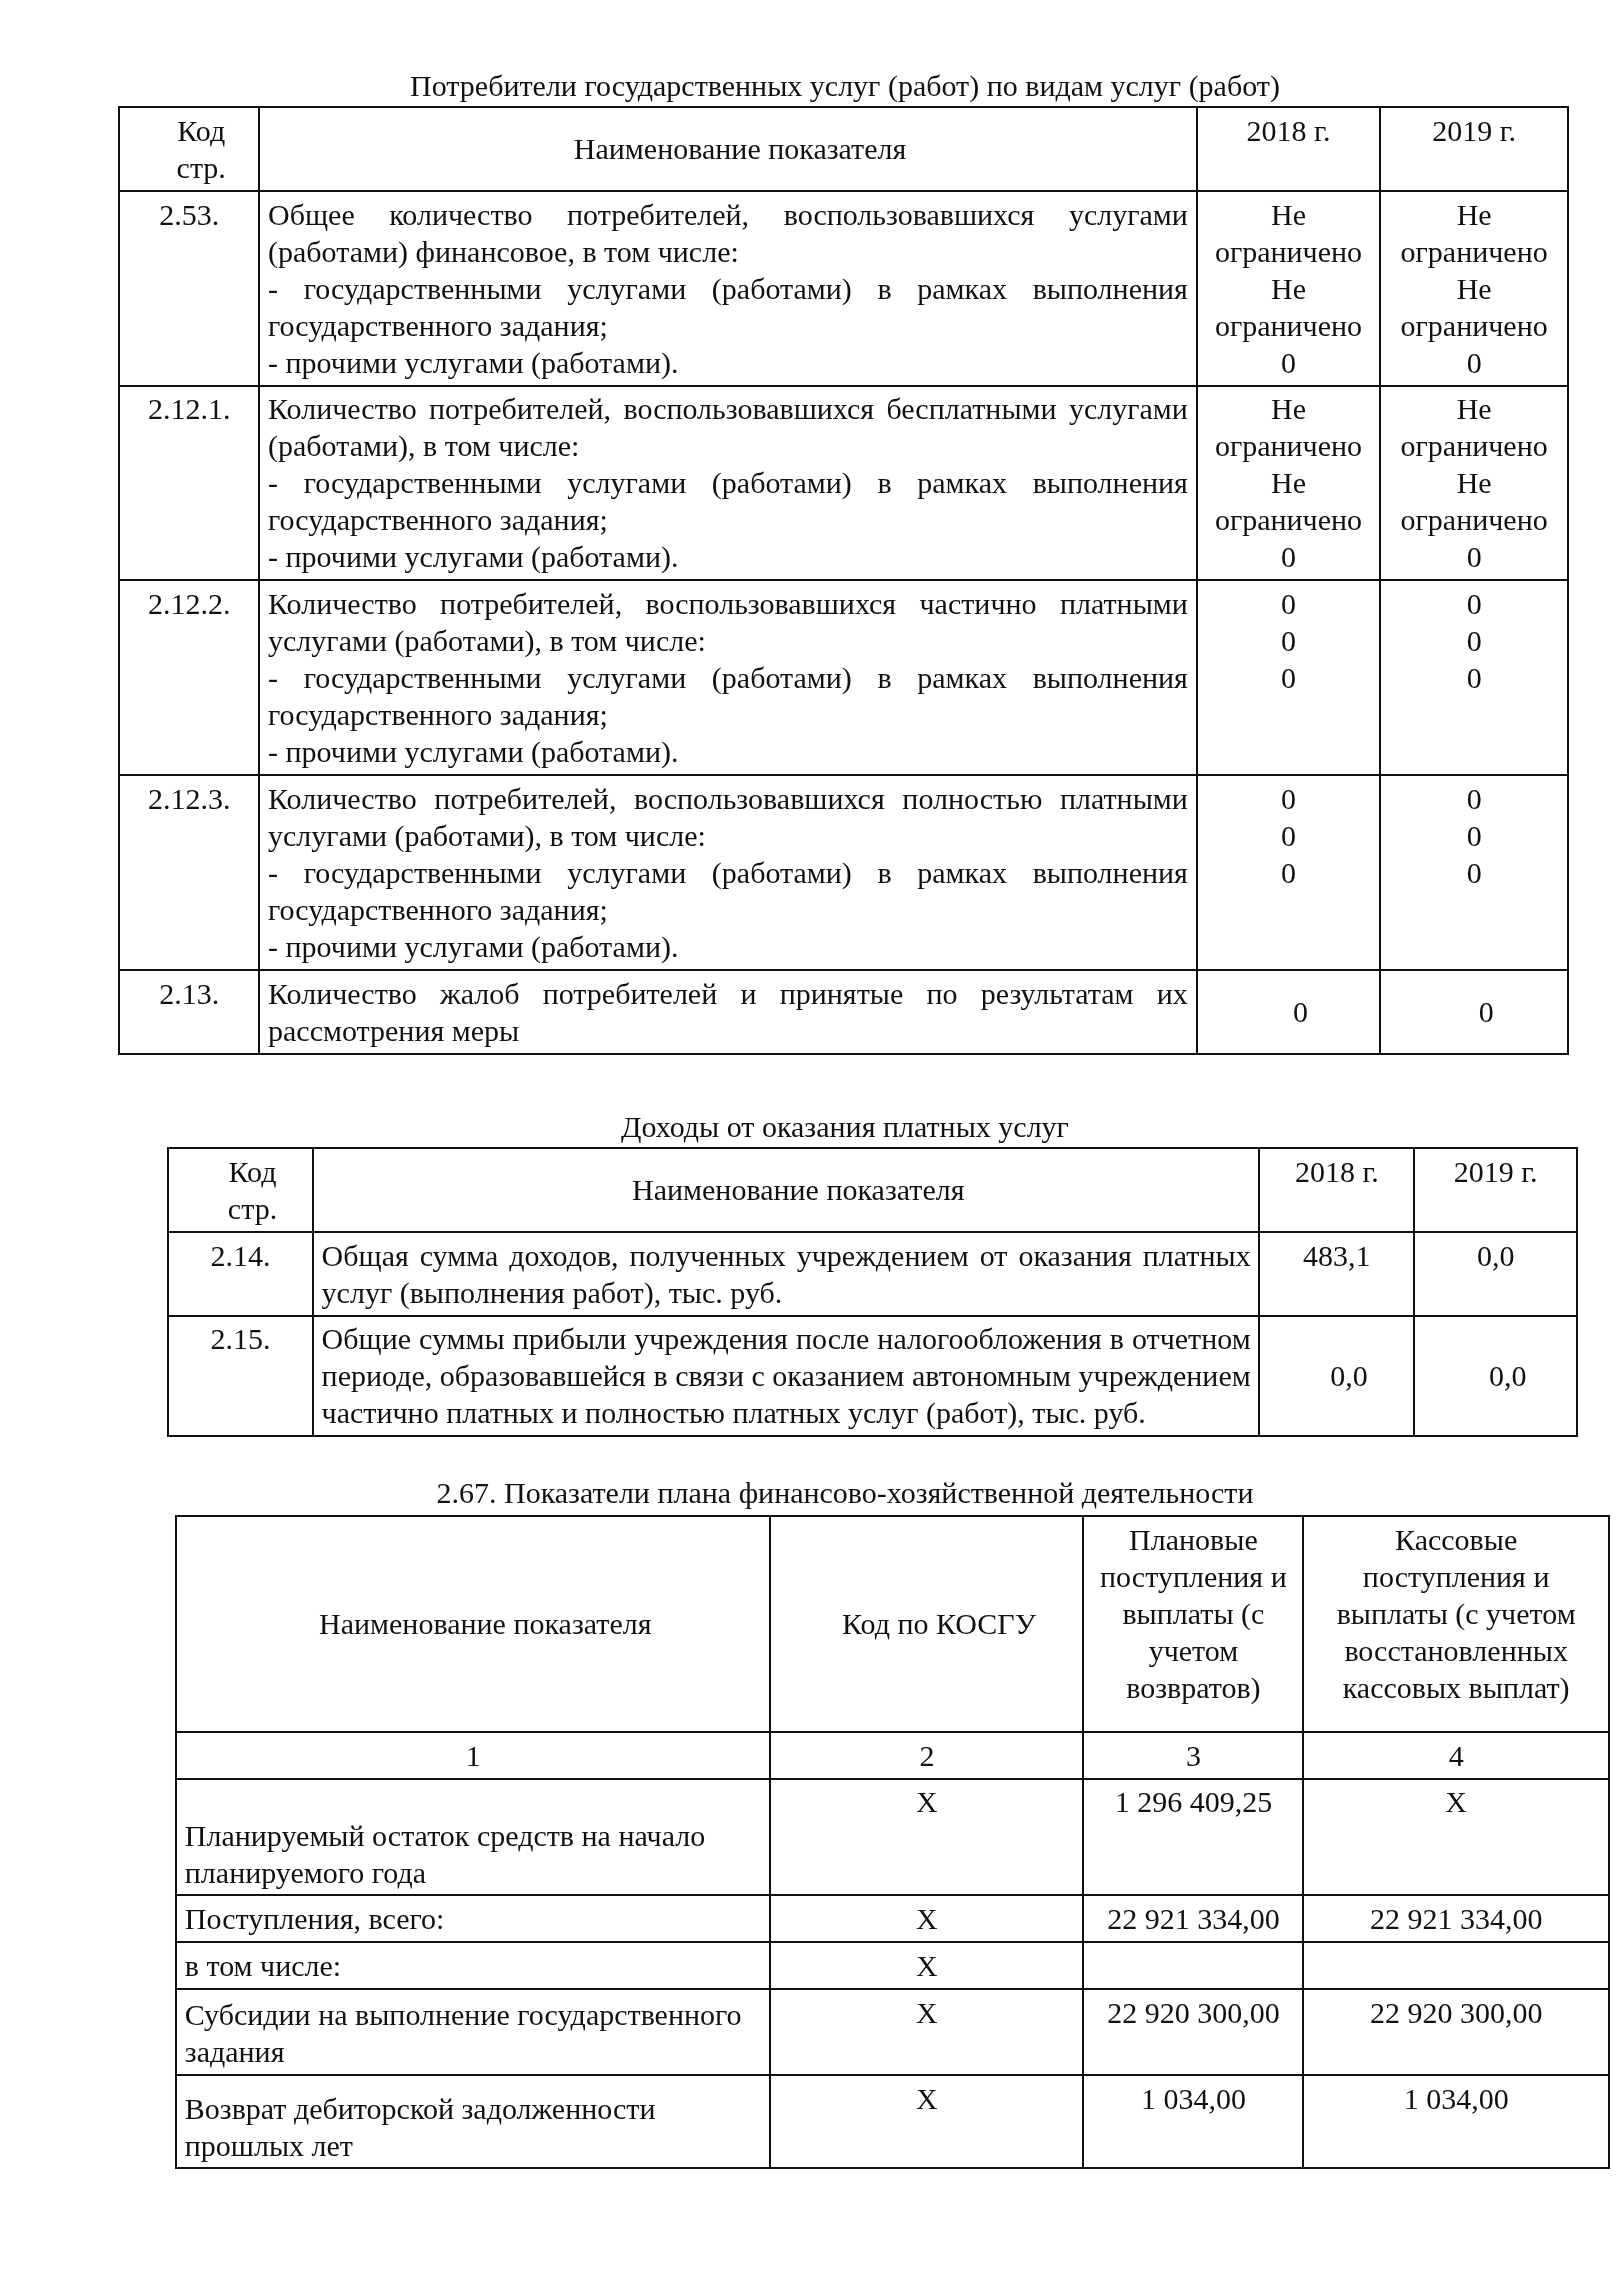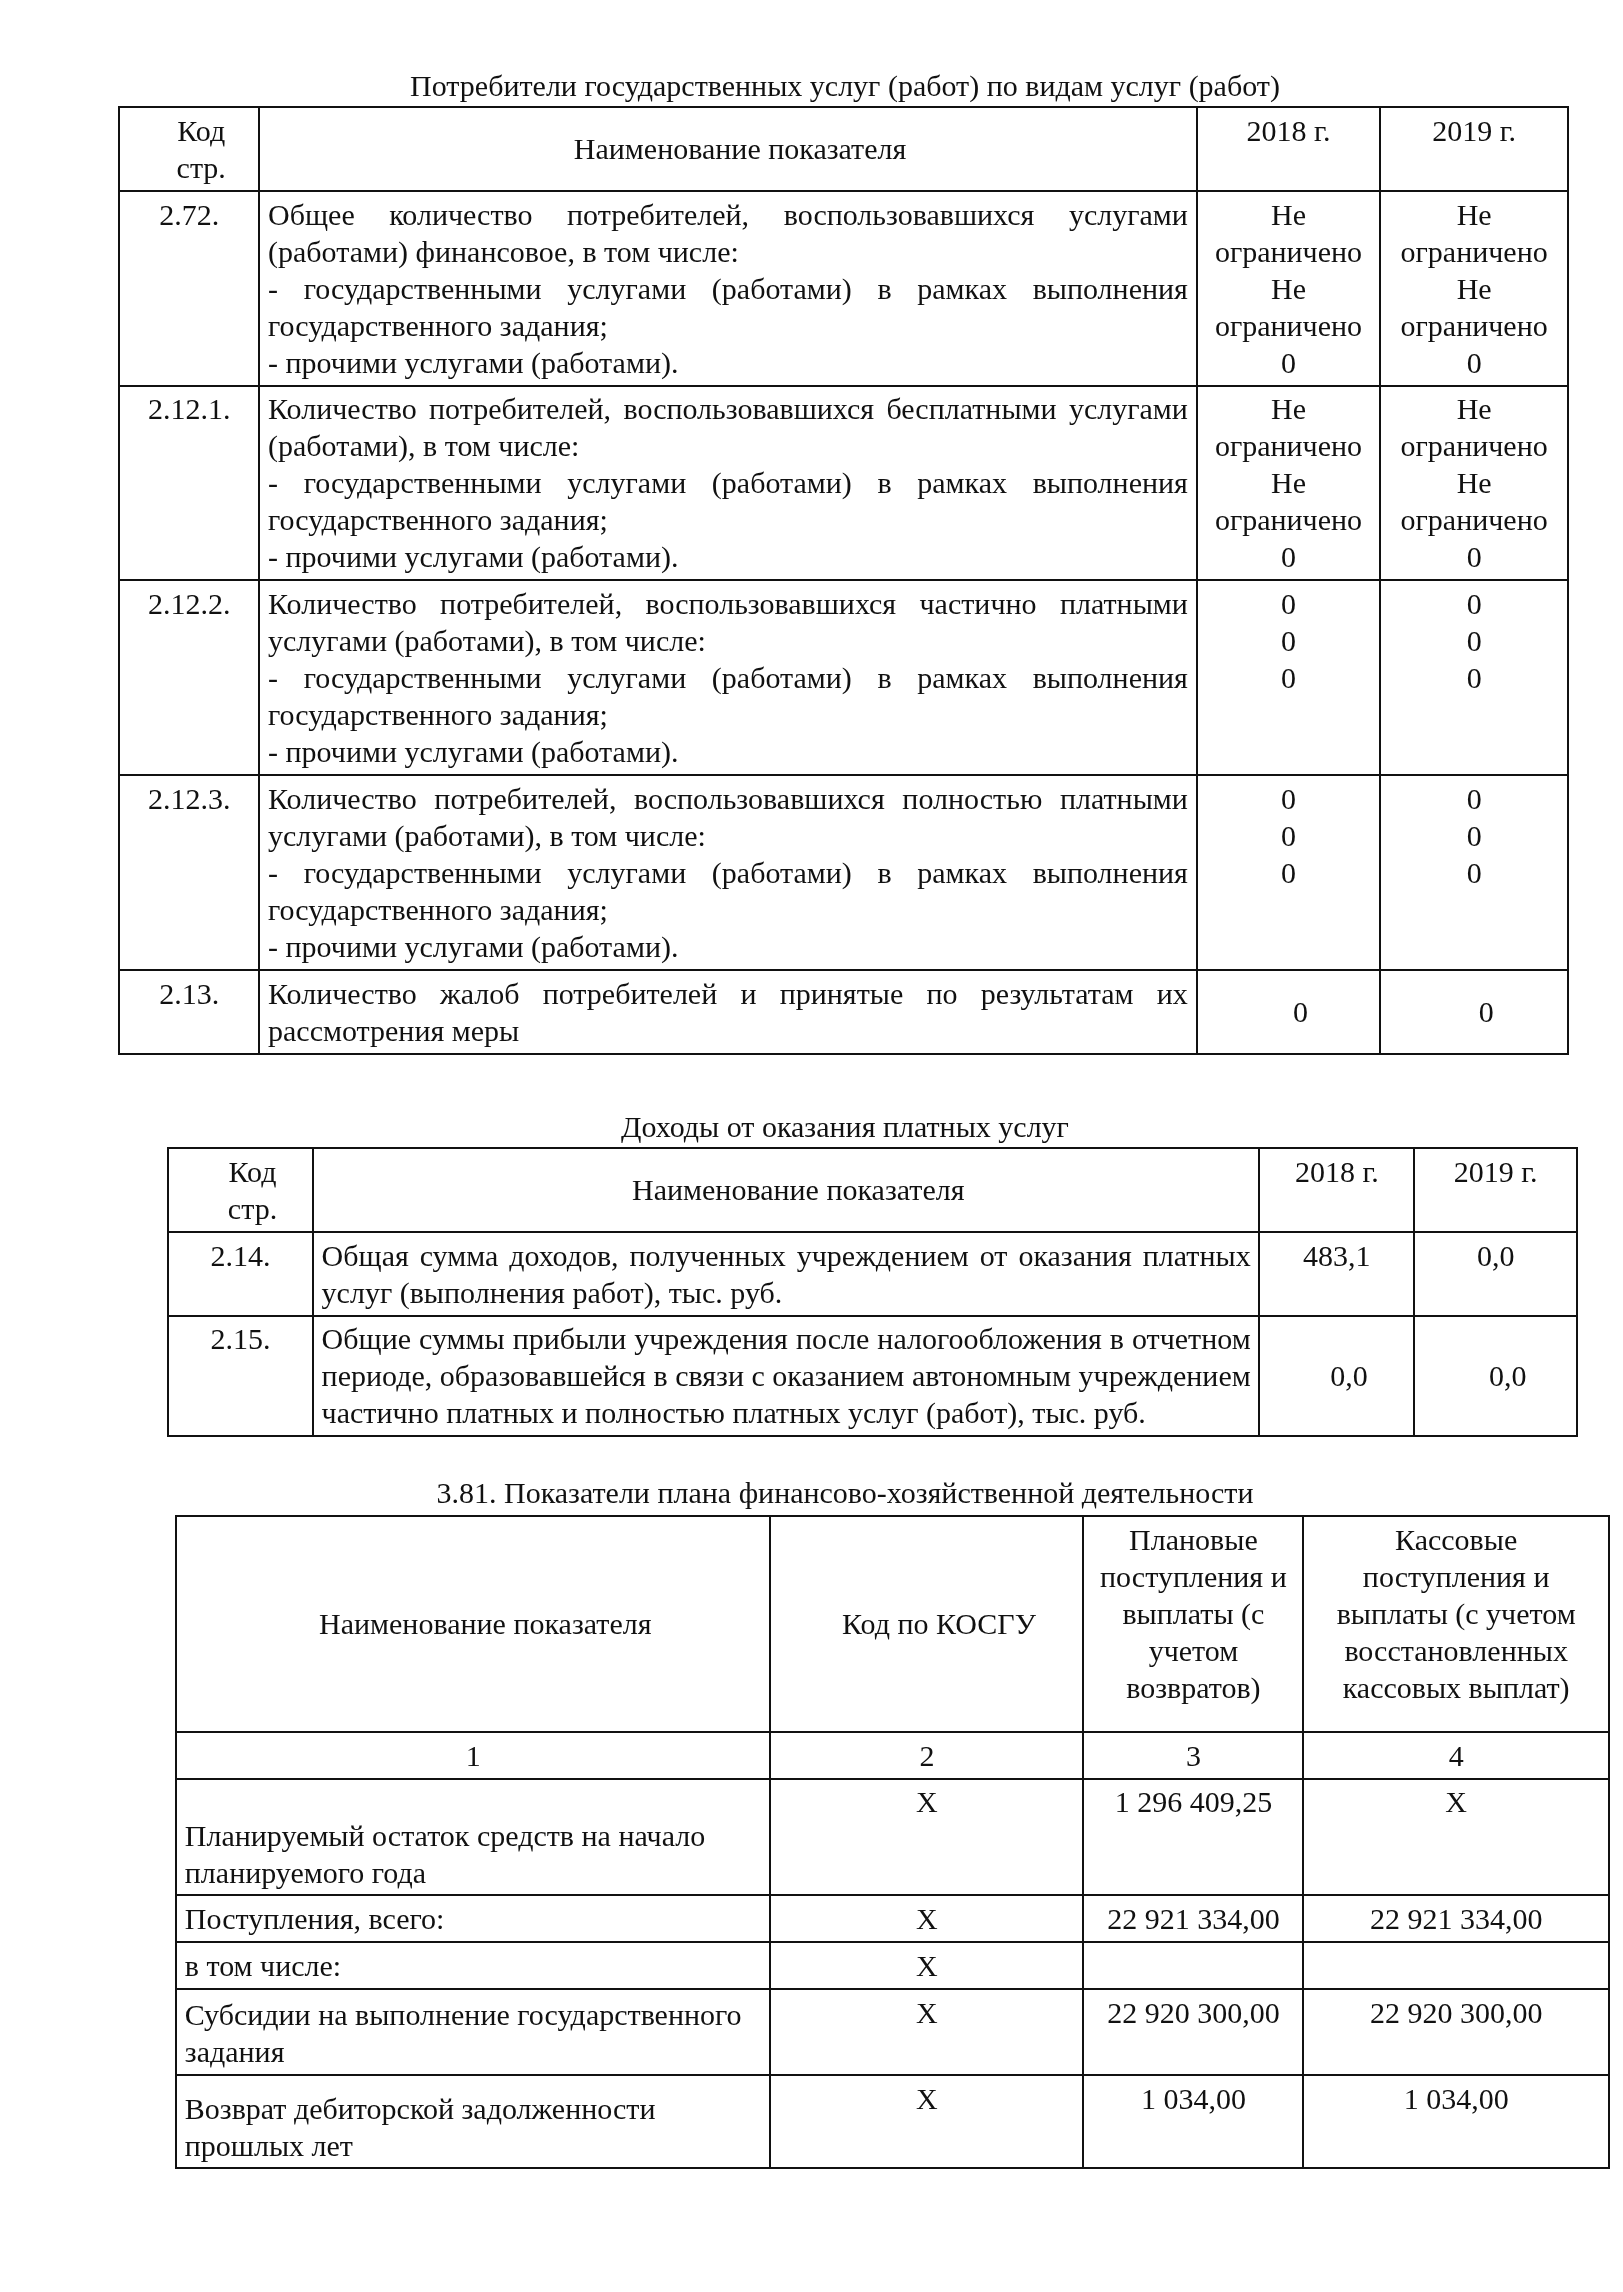--- a/index.html
+++ b/index.html
@@ -30,21 +30,21 @@
         <col style="width:186px">
       </colgroup>
     <tbody>
         <tr>
       <th class="thick c vm">Код стр.</th>
       <th class="thick c vm">Наименование показателя</th>
       <th class="thick c">2018 г.</th>
       <th class="thick c">2019 г.</th>
     </tr>
     <tr class="t1row">
-          <td class="thick c">2.72.</td>
+          <td class="thick c">2.53.</td>
           <td class="thick j">
             <span class="line">Общее количество потребителей, воспользовавшихся услугами (работами) финансовое, в том числе:</span>
             <span class="line">- государственными услугами (работами) в рамках выполнения государственного задания;</span>
             <span class="line">- прочими услугами (работами).</span>
           </td>
           <td class="thick stack">
             <div>Не ограничено</div>
             <div>Не ограничено</div>
             <div>0</div>
           </td>
@@ -146,21 +146,21 @@
     </tr>
     <tr>
       <td class="thick c">2.15.</td>
       <td class="thick j">Общие суммы прибыли учреждения после налогообложения в отчетном периоде, образовавшейся в связи с оказанием автономным учреждением частично платных и полностью платных услуг (работ), тыс. руб.</td>
       <td class="thick c vm">0,0</td>
       <td class="thick c vm">0,0</td>
     </tr>
   </tbody>
     </table>
 
-  <div class="caption" style="left:323px; top:1476px; width:980px;">3.81. Показатели плана финансово-хозяйственной деятельности</div>
+  <div class="caption" style="left:323px; top:1476px; width:980px;">2.67. Показатели плана финансово-хозяйственной деятельности</div>
   <table style="left:143px; top:1515px; width:1435px;">
     <colgroup>
         <col style="width:596px">
         <col style="width:314px">
         <col style="width:220px">
         <col style="width:306px">
       </colgroup>
     <tbody>
         <tr>
       <th class="thick c vm" style="height:206px">Наименование показателя</th>

